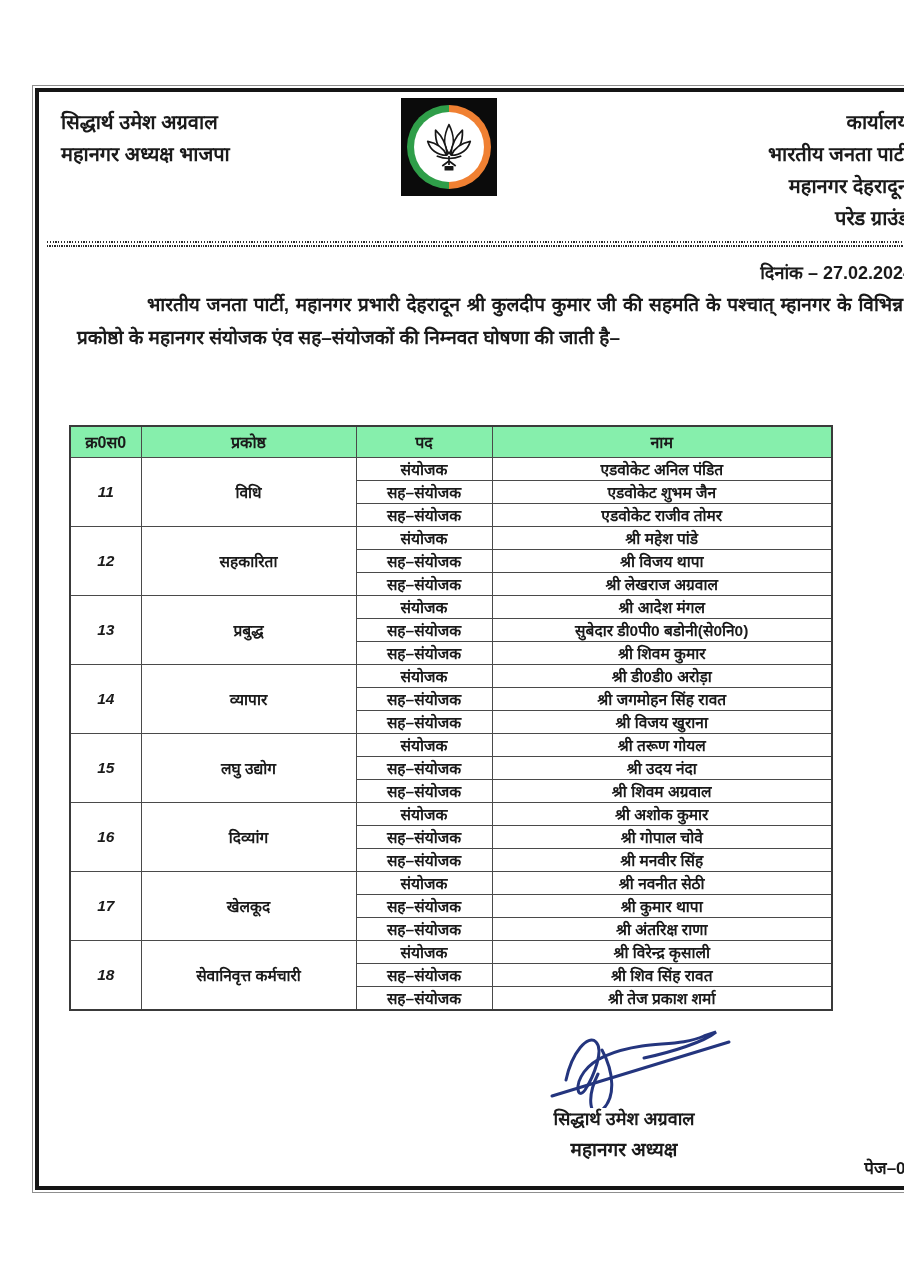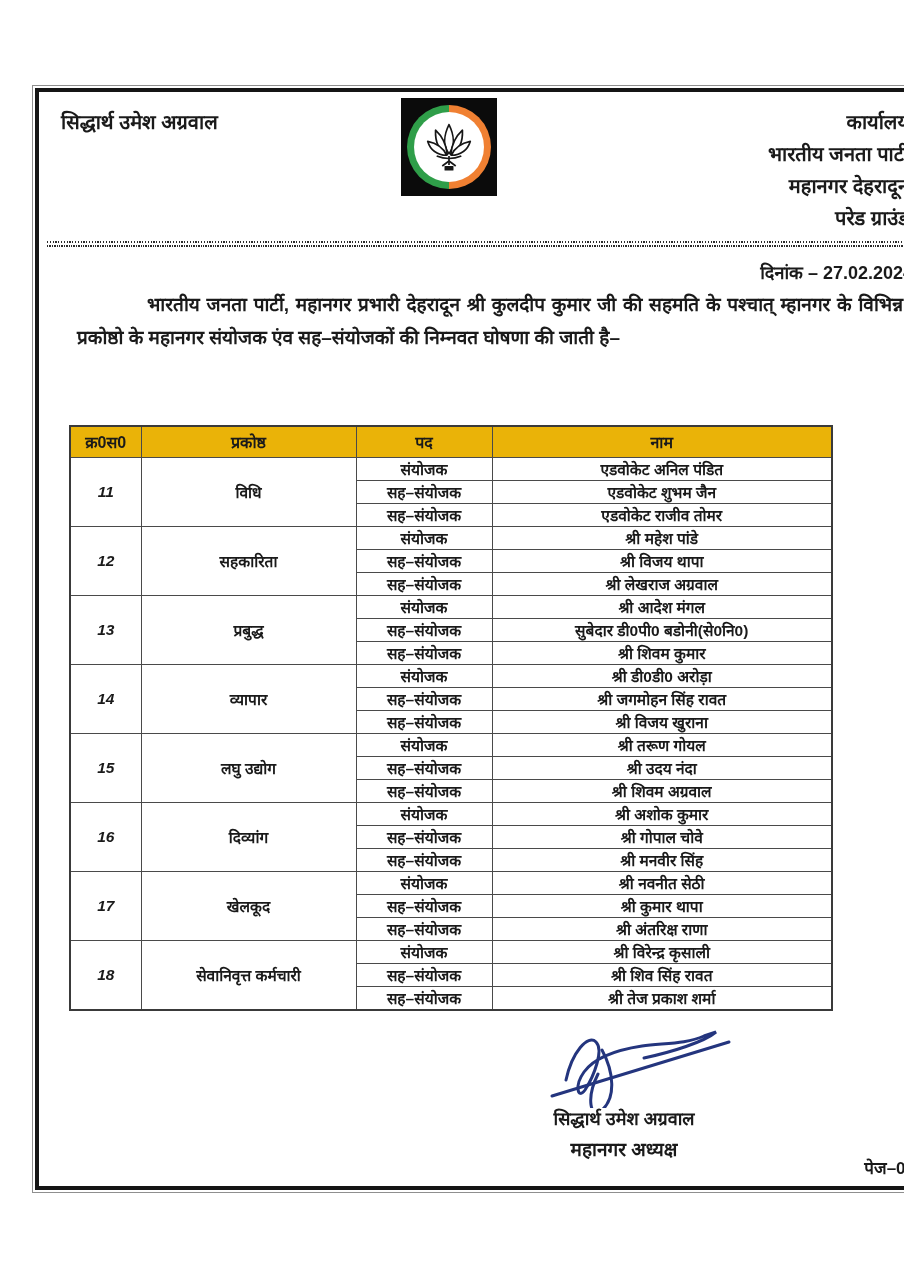--- a/index.html
+++ b/index.html
@@ -52,39 +52,40 @@
   table.roster {
     position:absolute; left:30px; top:333px; width:762px;
     border-collapse:collapse; table-layout:fixed;
   }
   table.roster col.c1 { width:71px; }
   table.roster col.c2 { width:215px; }
   table.roster col.c3 { width:136px; }
   table.roster col.c4 { width:340px; }
   table.roster th, table.roster td { border:1px solid #4a4a4a; text-align:center; vertical-align:middle; padding:0 4px; }
   table.roster { border:2px solid #3a3a3a; }
-  table.roster thead th { background:#eab308; height:31px; font-size:16px; font-weight:700; }
+  table.roster thead th { background:#86efac; height:31px; font-size:16px; font-weight:700; }
   table.roster tbody td { height:23px; font-size:15.5px; font-weight:600; }
   td.sn-cell { font-size:15px; font-weight:700; vertical-align:top; padding-top:4px;font-style:italic; }
   td.prakoshth-cell { font-size:21px; font-weight:700; vertical-align:top; padding-top:2px; }
   tbody tr.group-start td { border-top:1.5px solid #3a3a3a; }
 
   
   .sig-svg { position:absolute; left:505px; top:936px; }
   .sig-name { position:absolute; left:420px; top:1014px; width:330px; text-align:center; font-size:18px; font-weight:600; }
   .sig-title { position:absolute; left:420px; top:1044px; width:330px; text-align:center; font-size:19px; font-weight:600; }
   .page-label { position:absolute; right:18px; top:1064px; font-size:17px; font-weight:700; }
 </style>
 </head>
 <body>
 
 <div class="frame">
 
   <div class="lh-left">
     <div>सिद्धार्थ उमेश अग्रवाल</div>
+    <div>महानगर अध्यक्ष भाजपा</div>
   </div>
 
   <div class="logo-square">
     <div class="logo-ring" style="background: linear-gradient(90deg, rgb(47, 158, 73) 50%, rgb(240, 128, 50) 50%);">
       <div class="logo-inner">
         <svg width="56" height="56" viewBox="0 0 100 100">
           <g fill="#ffffff" stroke="#161616" stroke-width="3" stroke-linejoin="round">
             <path d="M50,10 C41,28 39,48 50,62 C61,48 59,28 50,10 Z"></path>
             <path d="M26,20 C25,42 32,56 47,63 C45,46 38,31 26,20 Z"></path>
             <path d="M74,20 C75,42 68,56 53,63 C55,46 62,31 74,20 Z"></path>

